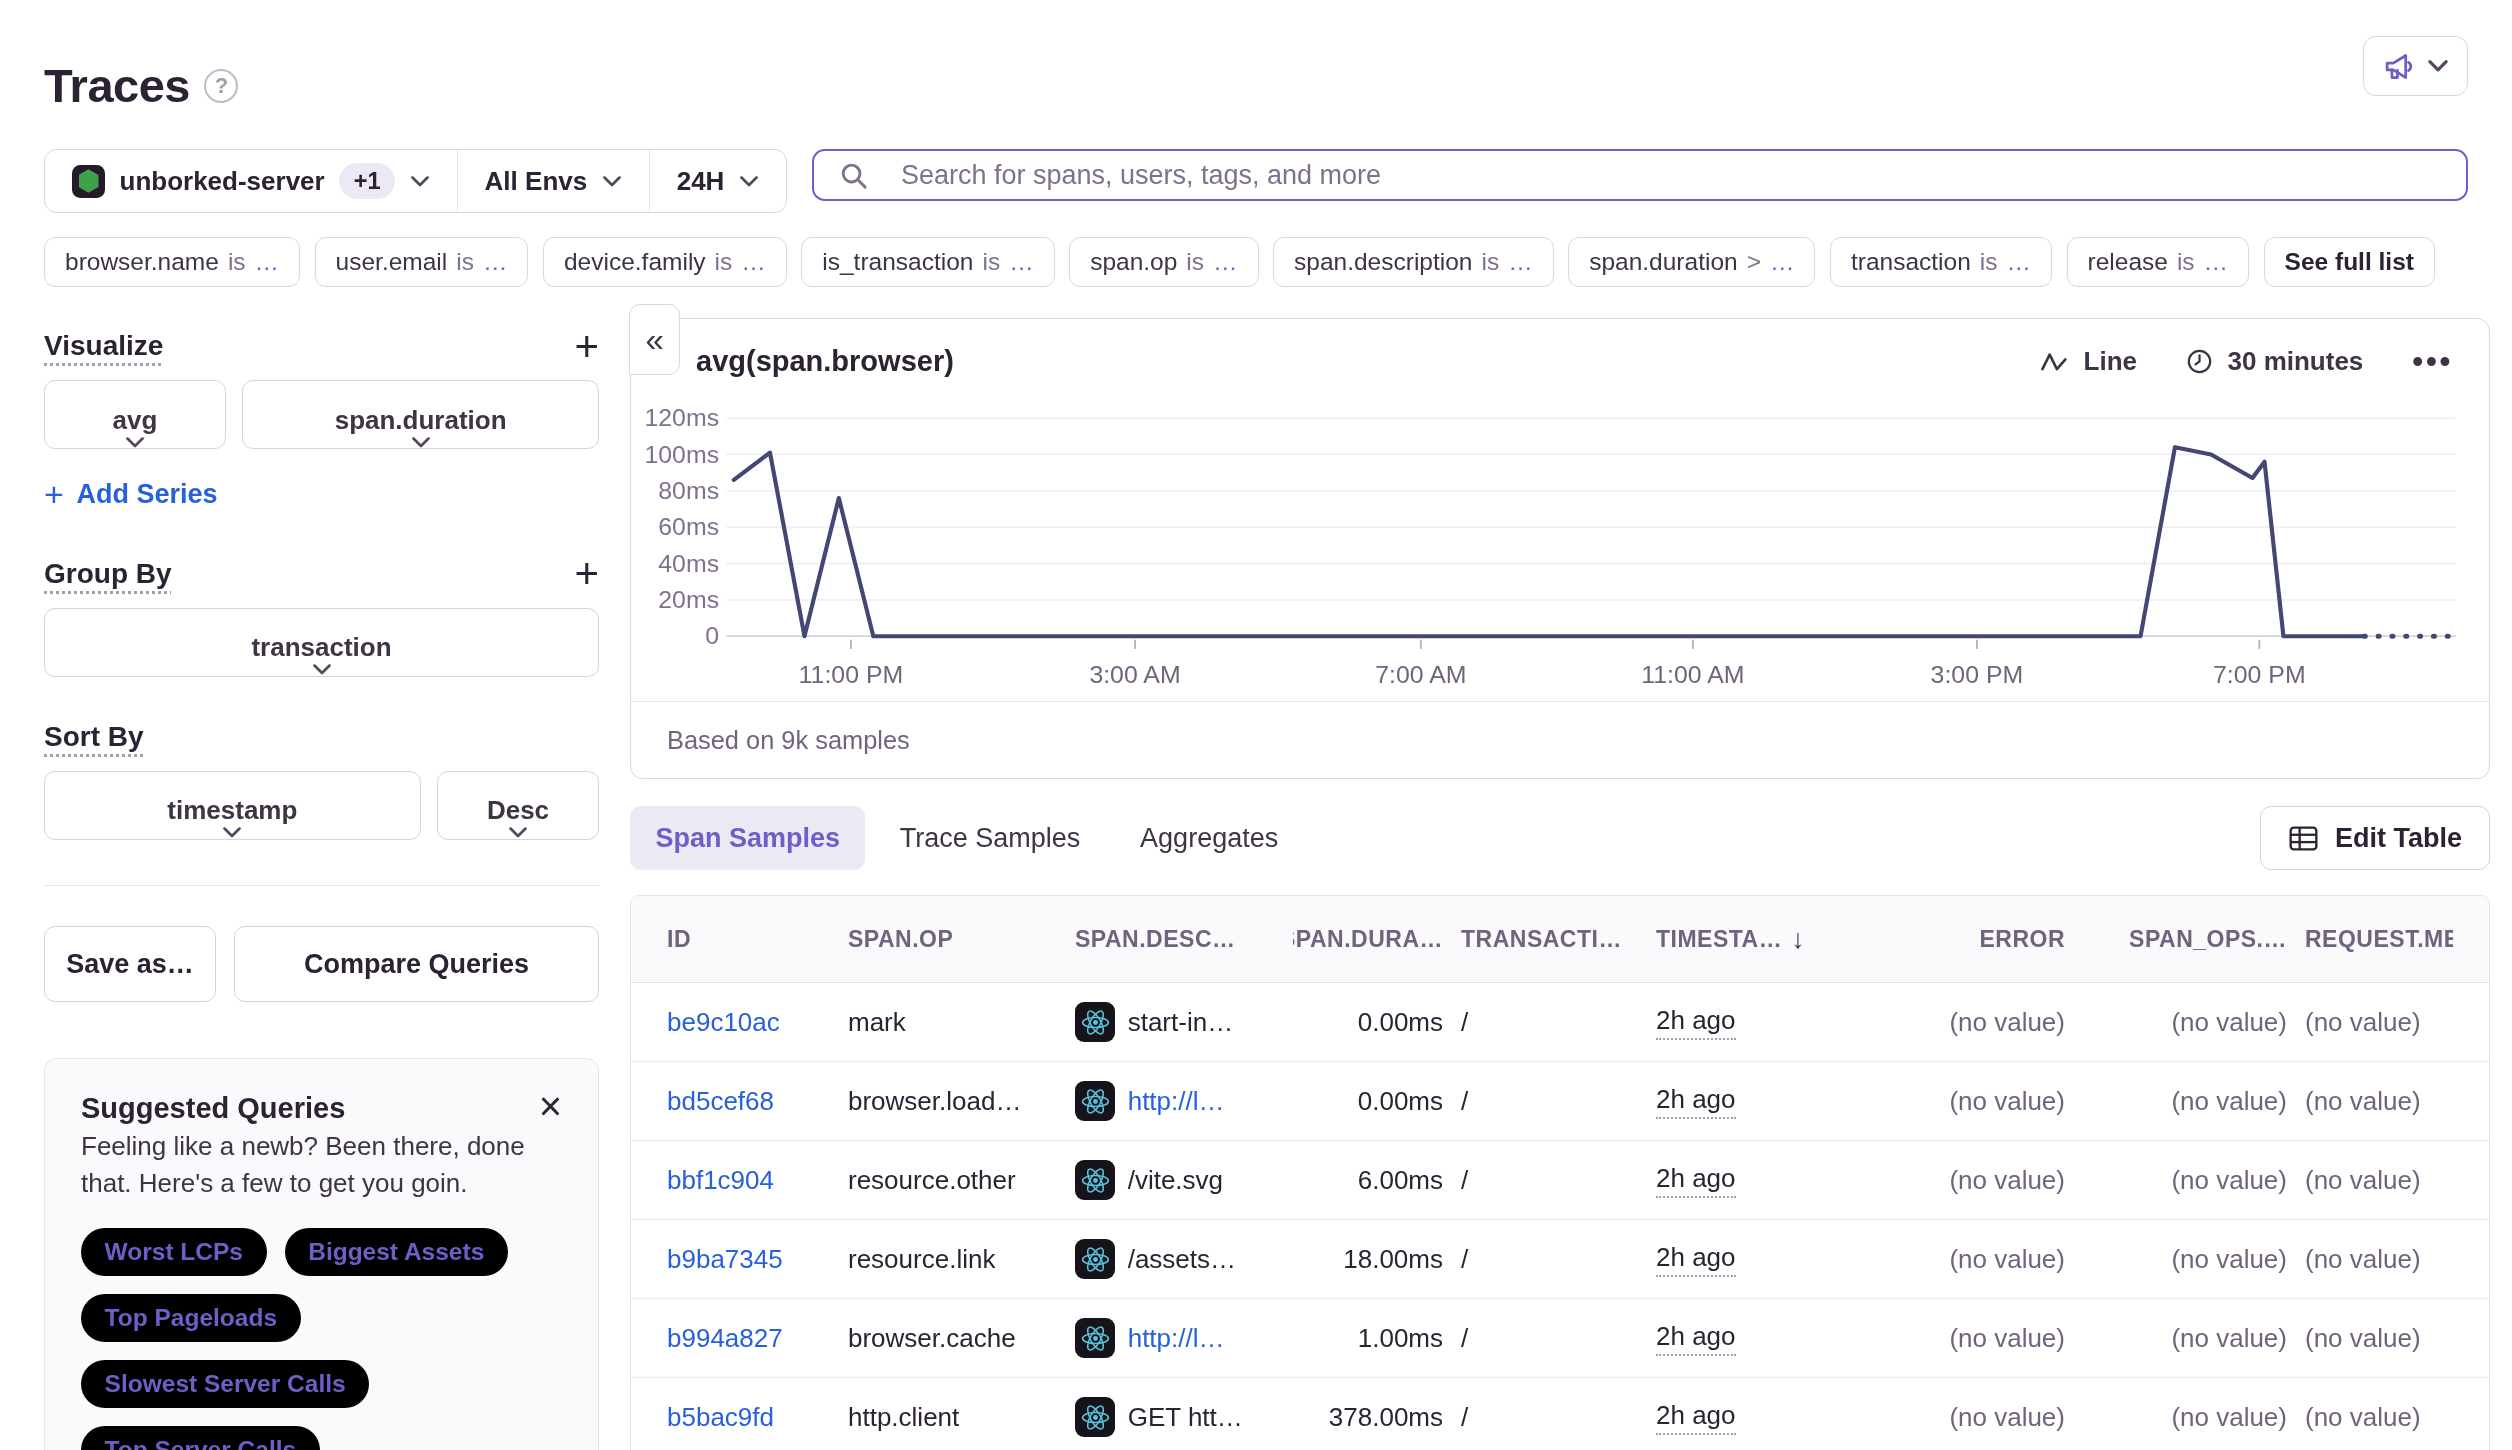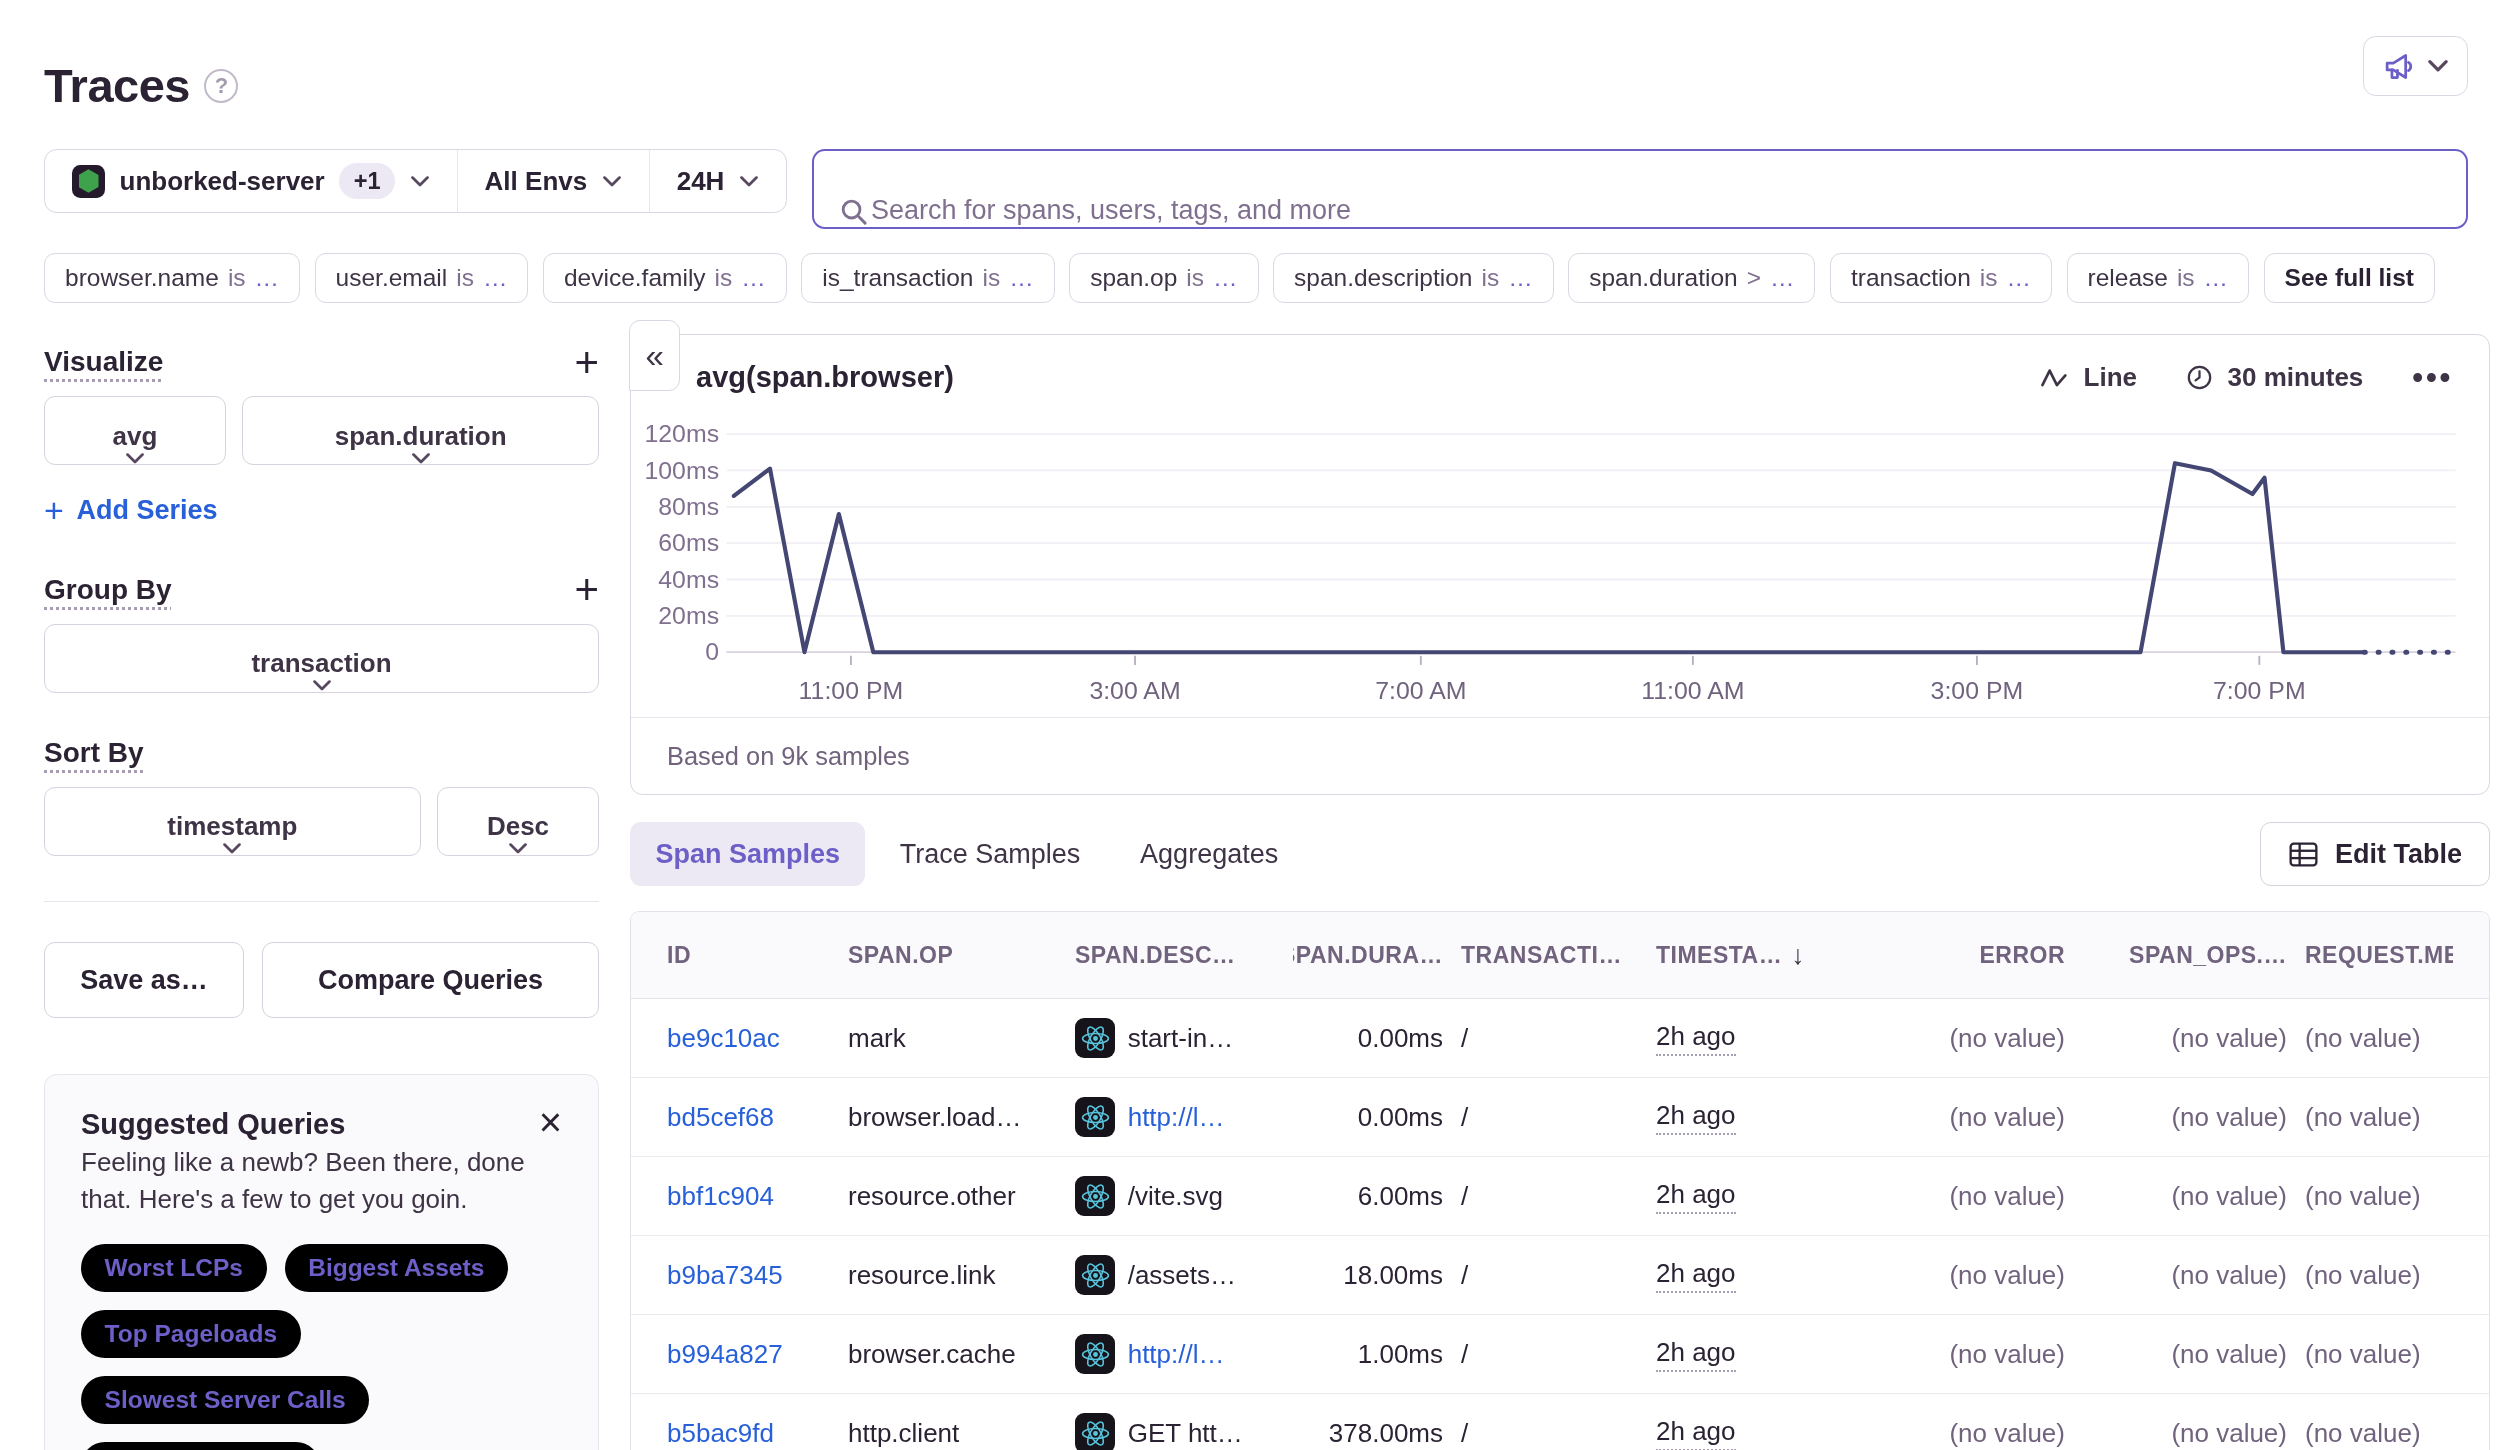--- a/index.html
+++ b/index.html
@@ -25,22 +25,22 @@
     border-radius:12.7px; height:64px; background:#fff; flex:none; }
   .pf-seg { display:flex; align-items:center; gap:14.5px; padding: 0 27px; height:100%;
     font-size:26px; font-weight:700; color:#2b2233; cursor:pointer; }
   .pf-seg + .pf-seg { border-left:1.8px solid #e8e3ec; }
   .proj-icon { width:33px; height:33px; border-radius:8.2px; background:#241a2b;
     display:flex; align-items:center; justify-content:center; }
   .proj-icon i { display:block; width:20px; height:23.6px; background:#3ea14b;
     clip-path: polygon(50% 0, 100% 25%, 100% 75%, 50% 100%, 0 75%, 0 25%); }
   .badge { background:#ece8f4; border-radius:907px; padding:4.5px 14.5px; font-size:23.6px;
     font-weight:600; color:#2b2233; }
-  .search-wrap { flex:1; border:2.7px solid #6c5fc7; border-radius:12.7px; height:80px;
-    display:flex; align-items:flex-end; padding:0 23.6px; gap:0; background:#fff; }
+  .search-wrap { flex:1; border:2.7px solid #6c5fc7; border-radius:12.7px; height:52px;
+    display:flex; align-items:center; padding:0 23.6px; gap:30px; background:#fff; }
   .search-wrap input { border:none; outline:none; flex:1; font-size:27px;
     font-family:"Liberation Sans", sans-serif; color:#2b2233; background:transparent; }
   .search-wrap input::placeholder { color:#80708f; }
   
   .chips-row { display:flex; flex-wrap:wrap; gap:14.5px; margin: 23.6px 44px 0 44px; }
   .chip { border:1.8px solid #dcd6e2; border-radius:11px; background:#fff;
     padding: 10px 20px; font-size:24.5px; display:flex; gap:9px; cursor:pointer; }
   .chip .f { color:#3e3446; }
   .chip .o { color:#80708f; }
   .chip .v { color:#6c5fc7; }
@@ -68,21 +68,21 @@
   .add-series .p { font-size:34px; font-weight:400; }
   .gap-lg { margin-top:44px; }
   .sort-row { display:flex; gap:16.3px; }
   .sort-row .sel:first-child { flex:1; }
   .sort-row .sel:last-child { width:162px; flex:none; }
   .divider { height:1.8px; background:#e8e4ed; margin: 45px 0 40px 0; }
   .btn-row { display:flex; gap:18px; }
   .btn { border:1.8px solid #d8d2de; border-radius:11px; background:#fff; height:76px;
     display:flex; align-items:center; justify-content:center; font-size:27px;
     font-weight:700; color:#2b2233; cursor:pointer; font-family:inherit; }
-  .btn-save { width:200px; flex:none;text-align:center; }
+  .btn-save { width:172px; flex:none;text-align:center; }
   .btn-compare { flex:1; }
   .suggested { margin-top:56px; background:#faf9fb; border:1.8px solid #e8e4ed;
     border-radius:12.7px; padding: 33px 36px 40px 36px; }
   .sg-head { display:flex; align-items:flex-start; justify-content:space-between; }
   .sg-head .t { font-size:29px; font-weight:700; }
   .sg-close { font-size:40px; line-height:29px; color:#2b2233; cursor:pointer; }
   .sg-body { font-size:26px; color:#3e3446; line-height:1.4; margin:3px 0 27px 0;
     max-width: 454px; }
   .pills { display:flex; flex-wrap:wrap; gap:18px; }
   .pill { background:#000000; border-radius:907px; padding: 10px 23.6px; font-size:24.5px;

